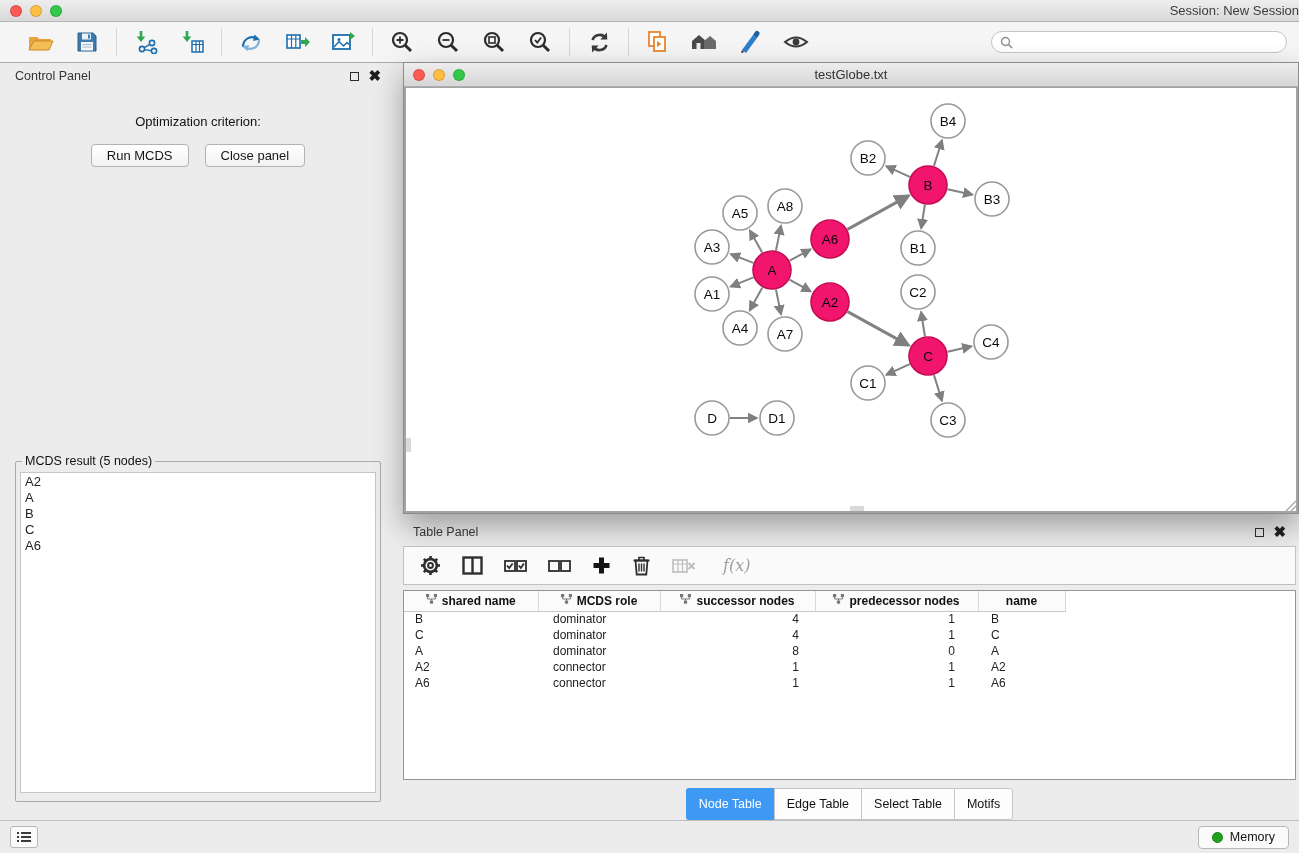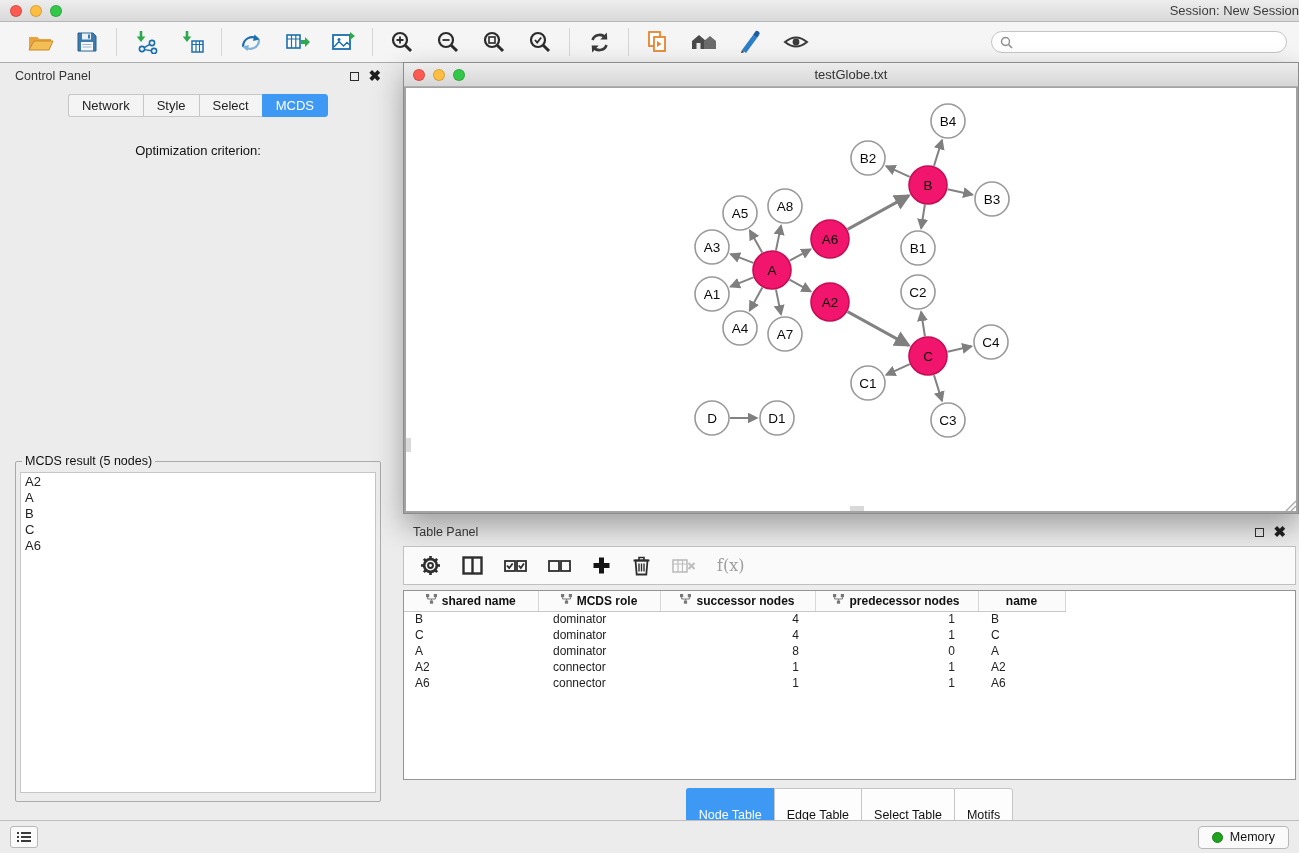--- a/index.html
+++ b/index.html
@@ -114,40 +114,40 @@
   .scroll-hint-left { position:absolute; left:0; top:350px; width:5px; height:14px; background:#D9D9D9; }
   .scroll-hint-bottom { position:absolute; left:444px; bottom:0; width:14px; height:5px; background:#D9D9D9; }
 
   
   .table-panel { position:absolute; left:403px; top:520px; width:893px; height:298px; }
   .tp-toolbar {
     margin-top:2px; height:39px; background:#FAFAFA;
     border:1px solid #C0C0C0; display:flex; align-items:center; gap:21px; padding:0 16px;
   }
   .tp-btn { background:none; border:none; cursor:pointer; display:flex; align-items:center; justify-content:center; }
-  .fx-label { font-family:"DejaVu Serif", serif; font-size:16px; color:#9E9E9E; }
+  .fx-label { font-family:"DejaVu Serif", serif; font-style:italic; font-size:16px; color:#9E9E9E;margin-left:6px; }
   .tp-table-wrap {
     margin-top:5px; background:#fff; border:1px solid #959595; height:190px; overflow:hidden;
   }
   table.node-table { border-collapse:collapse; font-size:12px; table-layout:fixed; }
   .node-table th {
     font-weight:bold; font-size:12px; color:#111; height:20px;
     border-right:1px solid #D8D8D8; border-bottom:1px solid #C8C8C8;
     background:#FBFBFB; text-align:center; white-space:nowrap; overflow:hidden;
   }
   .node-table th .th-inner { display:flex; align-items:flex-start; justify-content:center; gap:5px; }
   .node-table td { height:16px; white-space:nowrap; overflow:hidden; }
   .node-table td.c0 { padding-left:11px; text-align:left; }
   .node-table td.c1 { padding-left:15px; text-align:left; }
   .node-table td.c2 { padding-right:16px; text-align:right; }
   .node-table td.c3 { padding-right:23px; text-align:right; }
   .node-table td.c4 { padding-left:13px; text-align:left; }
   .tp-tabs { display:flex; justify-content:center; margin-top:8px; }
   .tp-tab {
-    padding:19px 12px; border:1px solid #C5C5C5; border-right:none;
+    padding:8px 12px; border:1px solid #C5C5C5; border-right:none;
     background:#FDFDFD; font-size:12.5px; color:#111; cursor:pointer;
   }
   .tp-tab:first-child { border-radius:3px 0 0 3px; }
   .tp-tab.last { border-right:1px solid #C5C5C5; border-radius:0 3px 3px 0; }
   .tp-tab.selected { background:#3E99F5; color:#fff; border-color:#3E99F5; }
 
   
   .status-bar {
     position:absolute; left:0; bottom:0; width:100%; height:33px;
     background:#ECECEC; border-top:1px solid #BEBEBE;
@@ -326,30 +326,28 @@
 
 <div class="control-panel">
   <div class="panel-header">
     <span>Control Panel</span>
     <span class="win-btns">
       <span class="float-glyph"></span>
       <span class="close-glyph">✖</span>
     </span>
   </div>
 
-  <div class="cp-tabs">
-    <span class="cp-tab">Network</span>
-    <span class="cp-tab">Style</span>
-    <span class="cp-tab">Select</span>
-    <span class="cp-tab last selected">MCDS</span>
-  </div>
 
   <div class="cp-opt-label">Optimization criterion:</div>
 
 
+  <div class="cp-buttons">
+    <button class="mac-btn">Run MCDS</button>
+    <button class="mac-btn">Close panel</button>
+  </div>
 
   <fieldset class="result-fieldset">
     <legend>MCDS result (5 nodes)</legend>
     <div class="result-list">
         <div class="result-item">A2</div>
         <div class="result-item">A</div>
         <div class="result-item">B</div>
         <div class="result-item">C</div>
         <div class="result-item">A6</div>
       </div>

